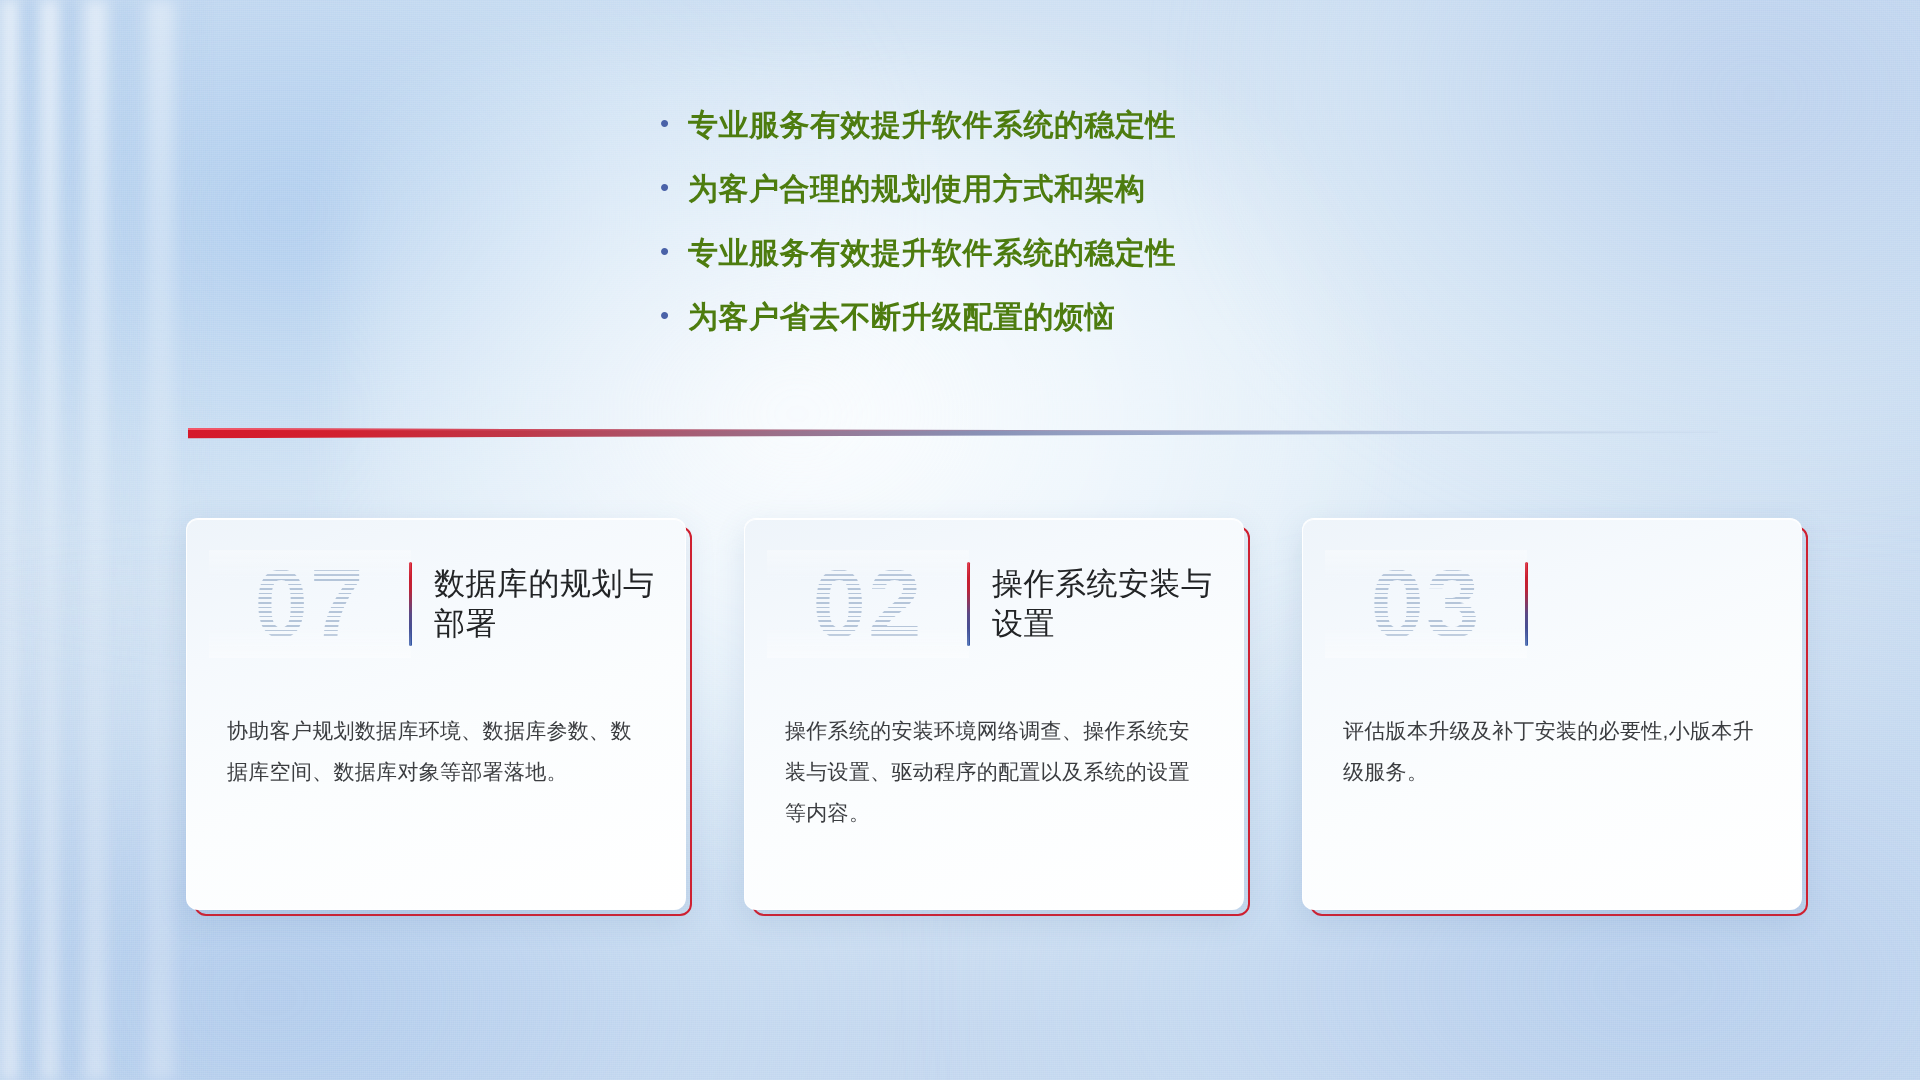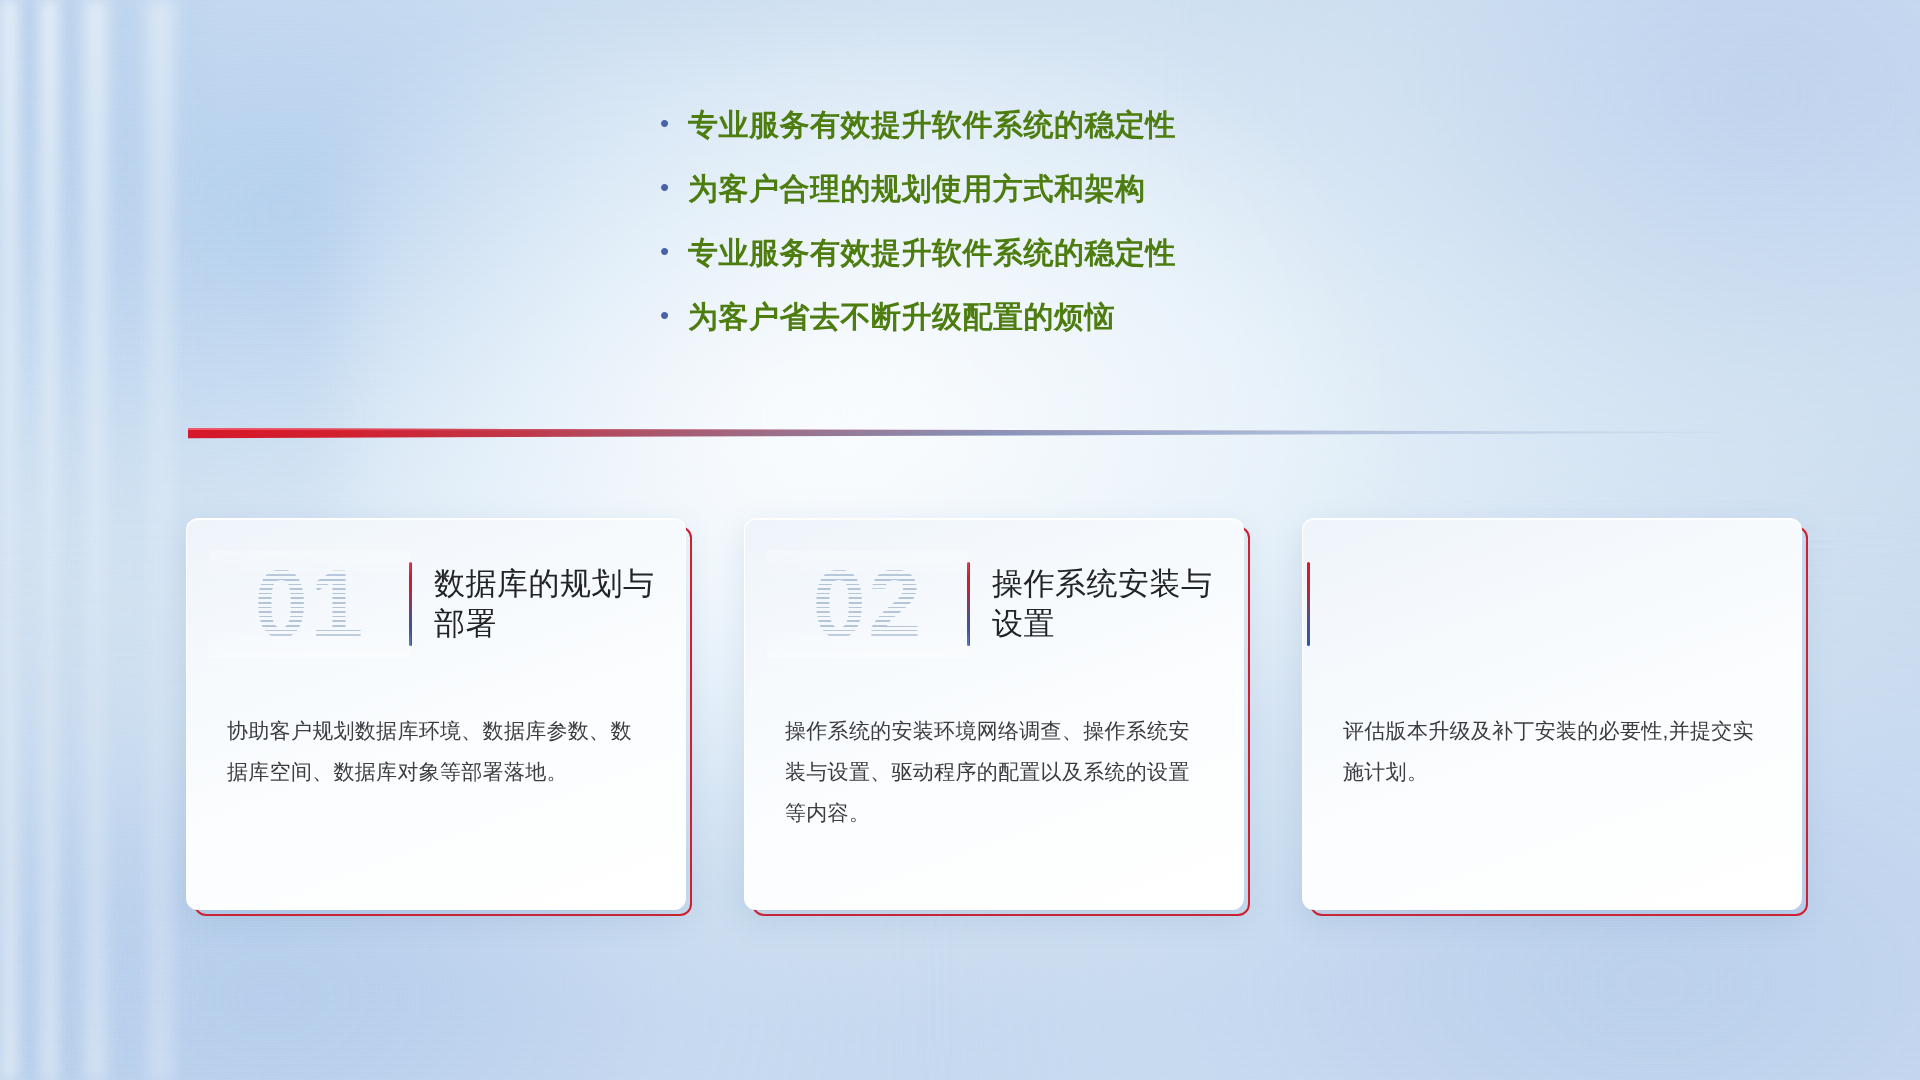--- a/index.html
+++ b/index.html
@@ -214,21 +214,21 @@
     <path d="M0,4.2 L1530,7.6 L1530,8.0 L0,6.0 Z" fill="url(#divHi)"></path>
   </svg>
 </div>
 
 <div id="cards">
 
   <div class="card">
     <div class="card-frame"></div>
     <div class="card-panel">
       <div class="card-head">
-        <div class="ghost-num">01</div>
+        <div class="ghost-num">07</div>
         <div class="card-sep"></div>
         <div class="card-title">数据库的规划与部署</div>
       </div>
       <div class="card-body">协助客户规划数据库环境、数据库参数、数据库空间、数据库对象等部署落地。</div>
     </div>
   </div>
 
   <div class="card">
     <div class="card-frame"></div>
     <div class="card-panel">
@@ -238,19 +238,20 @@
         <div class="card-title">操作系统安装与设置</div>
       </div>
       <div class="card-body">操作系统的安装环境网络调查、操作系统安装与设置、驱动程序的配置以及系统的设置等内容。</div>
     </div>
   </div>
 
   <div class="card">
     <div class="card-frame"></div>
     <div class="card-panel">
       <div class="card-head">
+        <div class="ghost-num">03</div>
         <div class="card-sep"></div>
       </div>
-      <div class="card-body">评估版本升级及补丁安装的必要性,并提交实施计划。</div>
+      <div class="card-body">评估版本升级及补丁安装的必要性,小版本升级服务。</div>
     </div>
   </div>
 
 </div>
 
 </body></html>

